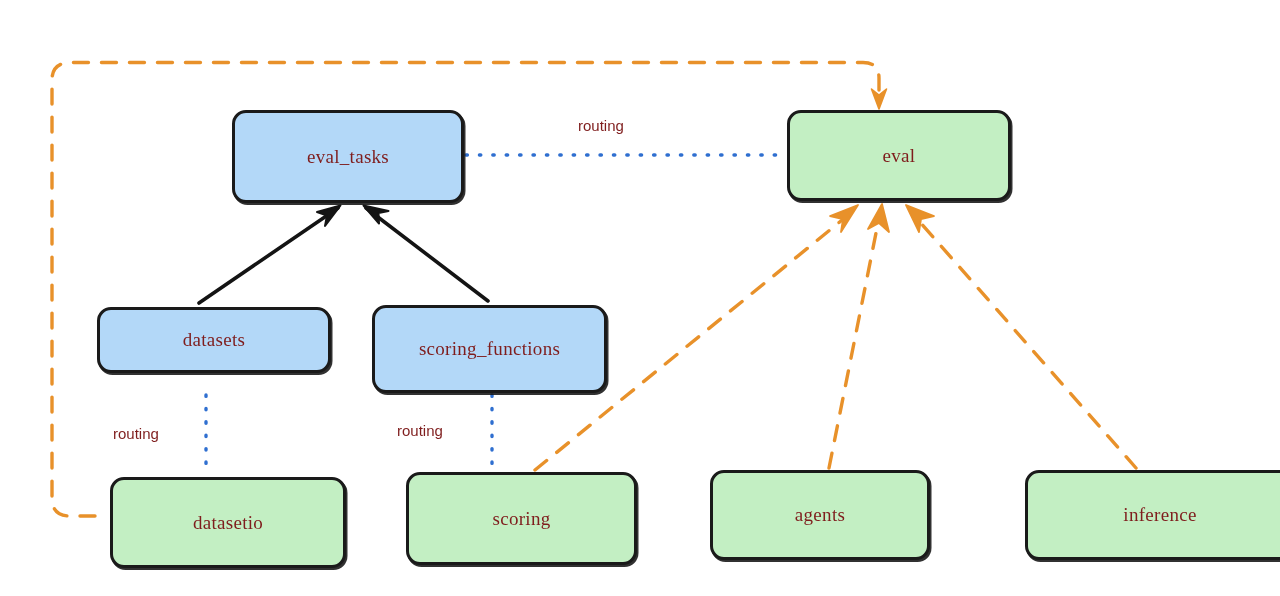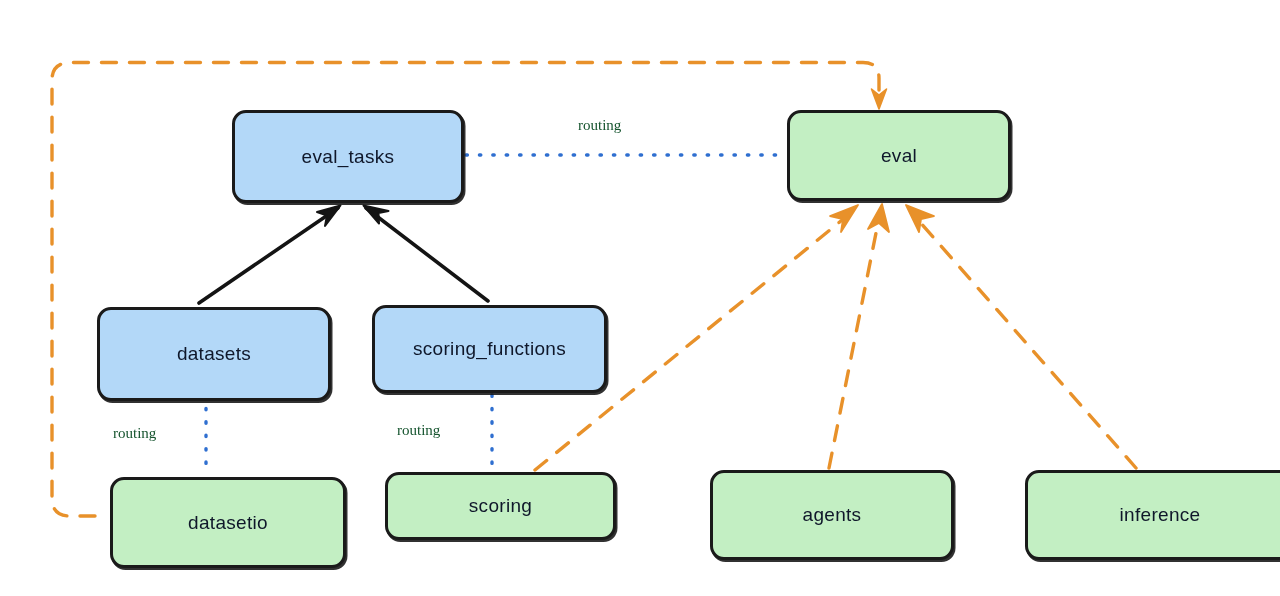--- a/index.html
+++ b/index.html
@@ -38,32 +38,32 @@
     box-shadow: 1.5px 2px 0 0 rgba(20,20,20,0.88);
   }
   .node.api {
     background: #b3d8f8;
   }
   .node.provider {
     background: #c3efc3;
     justify-content: center;
   }
   .node-label {
-    font-family: Liberation Sans, sans-serif;
+    font-family: Liberation Serif, serif;
     font-size: 19px;
-    color: #0f172a;
+    color: #7f1d1d;
     letter-spacing: 0.3px;
     white-space: nowrap;
     user-select: none;
   }
   .edge-label {
     position: absolute;
-    font-family: Liberation Serif, serif;
+    font-family: Liberation Sans, sans-serif;
     font-size: 15px;
-    color: #14532d;
+    color: #7f1d1d;
     white-space: nowrap;
     z-index: 4;
     user-select: none;
   }
 </style>
 </head>
 <body>
 
 <div id="canvas">
 
@@ -113,37 +113,37 @@
   </svg>
 
   <div class="node api" style="left:232px; top:110px; width:232px; height:93px;">
     <span class="node-label">eval_tasks</span>
   </div>
 
   <div class="node provider" style="left:787px; top:110px; width:224px; height:91px;">
     <span class="node-label">eval</span>
   </div>
 
-  <div class="node api" style="left:97px; top:307px; width:234px; height:94px;">
+  <div class="node api" style="left:97px; top:307px; width:234px; height:66px;">
     <span class="node-label">datasets</span>
   </div>
 
   <div class="node api" style="left:372px; top:305px; width:235px; height:88px;">
     <span class="node-label">scoring_functions</span>
   </div>
 
   <div class="node provider" style="left:110px; top:477px; width:236px; height:91px;">
     <span class="node-label">datasetio</span>
   </div>
 
-  <div class="node provider" style="left:385px; top:472px; width:231px; height:68px;">
+  <div class="node provider" style="left:406px; top:472px; width:231px; height:93px;">
     <span class="node-label">scoring</span>
   </div>
 
-  <div class="node provider" style="left:710px; top:470px; width:244px; height:90px;">
+  <div class="node provider" style="left:710px; top:470px; width:220px; height:90px;">
     <span class="node-label">agents</span>
   </div>
 
   <div class="node provider" style="left:1025px; top:470px; width:270px; height:90px;">
     <span class="node-label">inference</span>
   </div>
 
   <div class="edge-label" style="left:578px; top:117px;">routing</div>
 
   <div class="edge-label" style="left:113px; top:425px;">routing</div>

